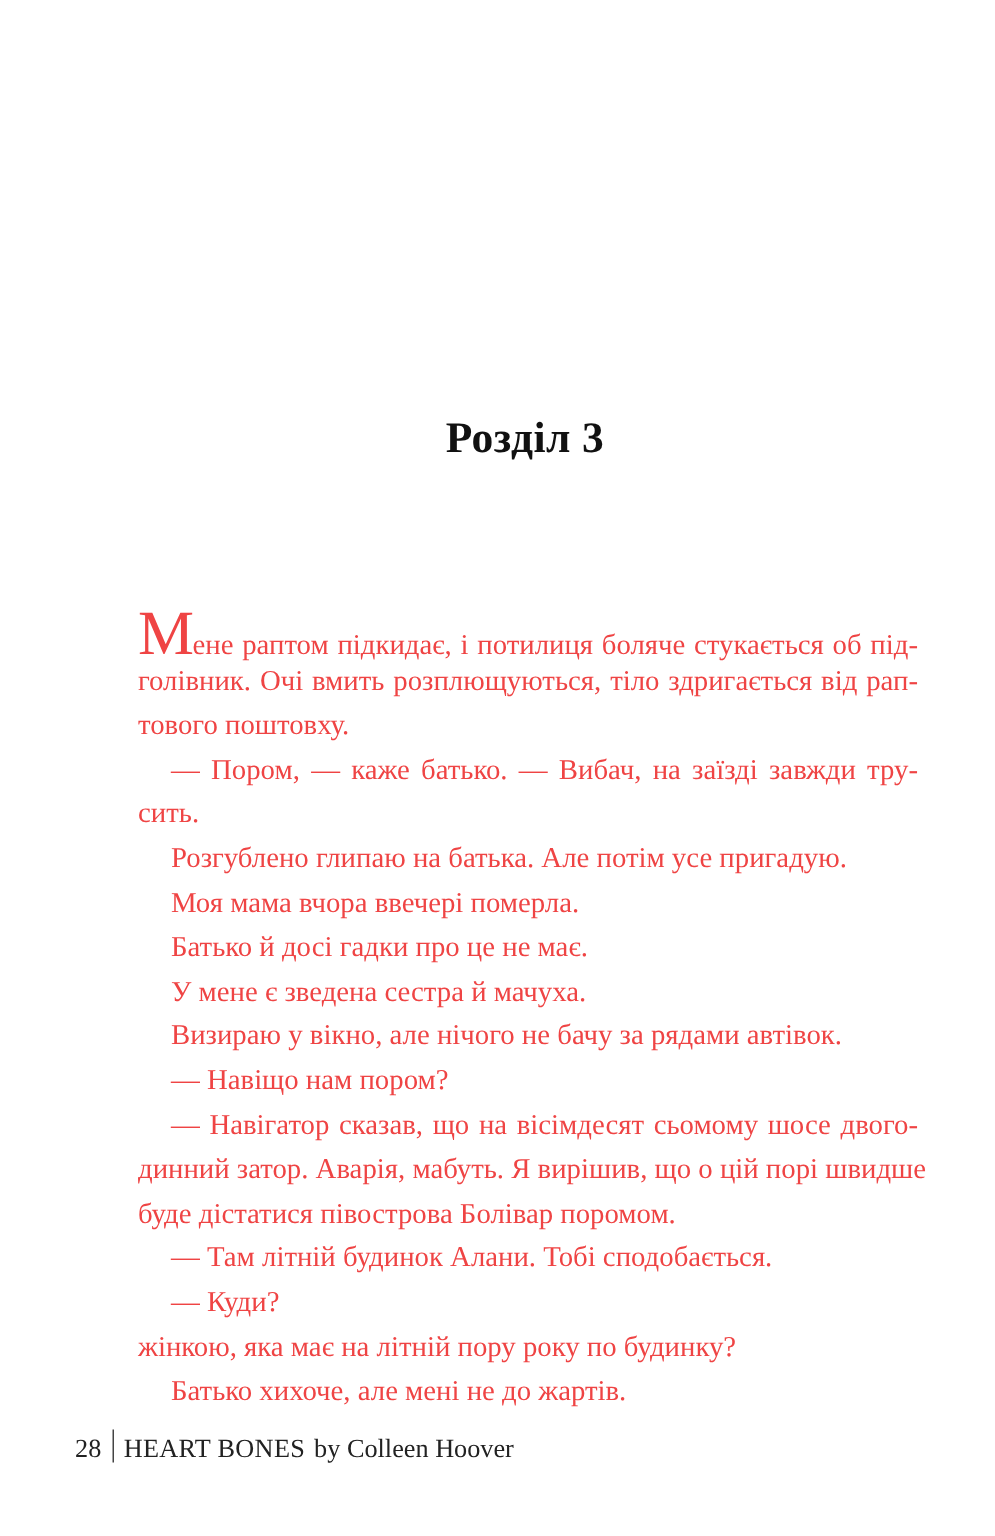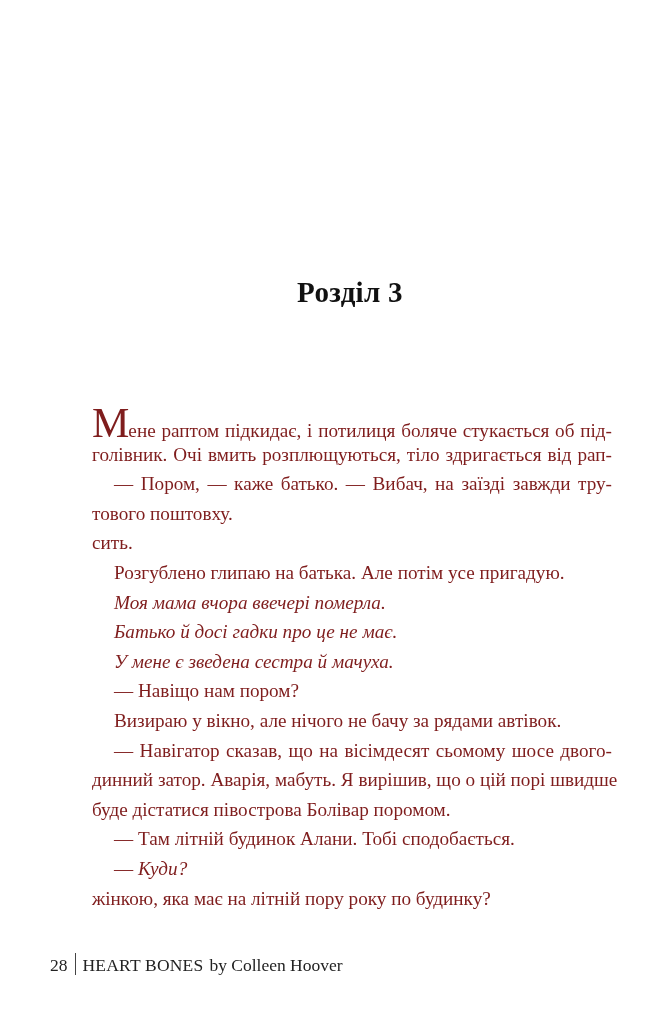--- a/index.html
+++ b/index.html
@@ -33,42 +33,41 @@
       letter-spacing: 0.3px;
       color: #111;
     }
     .body-text {
       position: absolute;
       left: 92px;
       top: 410px;
       width: 520px;
       font-size: 19.2px;
       line-height: 29.6px;
-      color: #7f1d1d;
+      color: #ef4444;
     }
     .line {
       display: block;
       white-space: nowrap;
       height: 29.6px;
     }
     .line.justify {
       text-align: justify;
       text-align-last: justify;
     }
     .line.indent {
       padding-left: 22px;
     }
     .drop-cap {
       font-size: 42px;
       line-height: 26px;
       vertical-align: baseline;
       letter-spacing: -1px;
     }
     .italic {
-      font-style: italic;
     }
     .footer {
       position: absolute;
       left: 50px;
       top: 953px;
       font-size: 17.5px;
       color: #222;
       white-space: nowrap;
     }
     .footer .sep {
@@ -89,34 +88,35 @@
 </head>
 <body>
 
 <div class="page">
 
   <h1 class="chapter-title">Розділ 3</h1>
 
   <div class="body-text">
     <span class="line justify"><span class="drop-cap">М</span><span>ене раптом підкидає, і потилиця боляче стукається об під-</span></span>
     <span class="line justify">голівник. Очі вмить розплющуються, тіло здригається від рап-</span>
+    <span class="line">тового поштовху.</span>
     <span class="line justify indent">— Пором, — каже батько. — Вибач, на заїзді завжди тру-</span>
-    <span class="line">тового поштовху.</span>
     <span class="line">сить.</span>
     <span class="line indent">Розгублено глипаю на батька. Але потім усе пригадую.</span>
     <span class="line indent italic">Моя мама вчора ввечері померла.</span>
     <span class="line indent italic">Батько й досі гадки про це не має.</span>
     <span class="line indent italic">У мене є зведена сестра й мачуха.</span>
+    <span class="line indent">Визираю у вікно, але нічого не бачу за рядами автівок.</span>
     <span class="line indent">— Навіщо нам пором?</span>
-    <span class="line indent">Визираю у вікно, але нічого не бачу за рядами автівок.</span>
     <span class="line justify indent">— Навігатор сказав, що на вісімдесят сьомому шосе двого-</span>
     <span class="line justify">динний затор. Аварія, мабуть. Я вирішив, що о цій порі швидше</span>
     <span class="line">буде дістатися півострова Болівар поромом.</span>
     <span class="line indent">— Там літній будинок Алани. Тобі сподобається.</span>
     <span class="line indent"><span>— </span><span class="italic">Куди?</span></span>
     <span class="line">жінкою, яка має на літній пору року по будинку?</span>
+    <span class="line indent">Батько хихоче, але мені не до жартів.</span>
   </div>
 
   <div class="footer">
     <span>28</span><span class="sep"></span><span class="title">HEART BONES</span><span class="author">by Colleen Hoover</span>
   </div>
 
 </div>
 
 </body></html>

